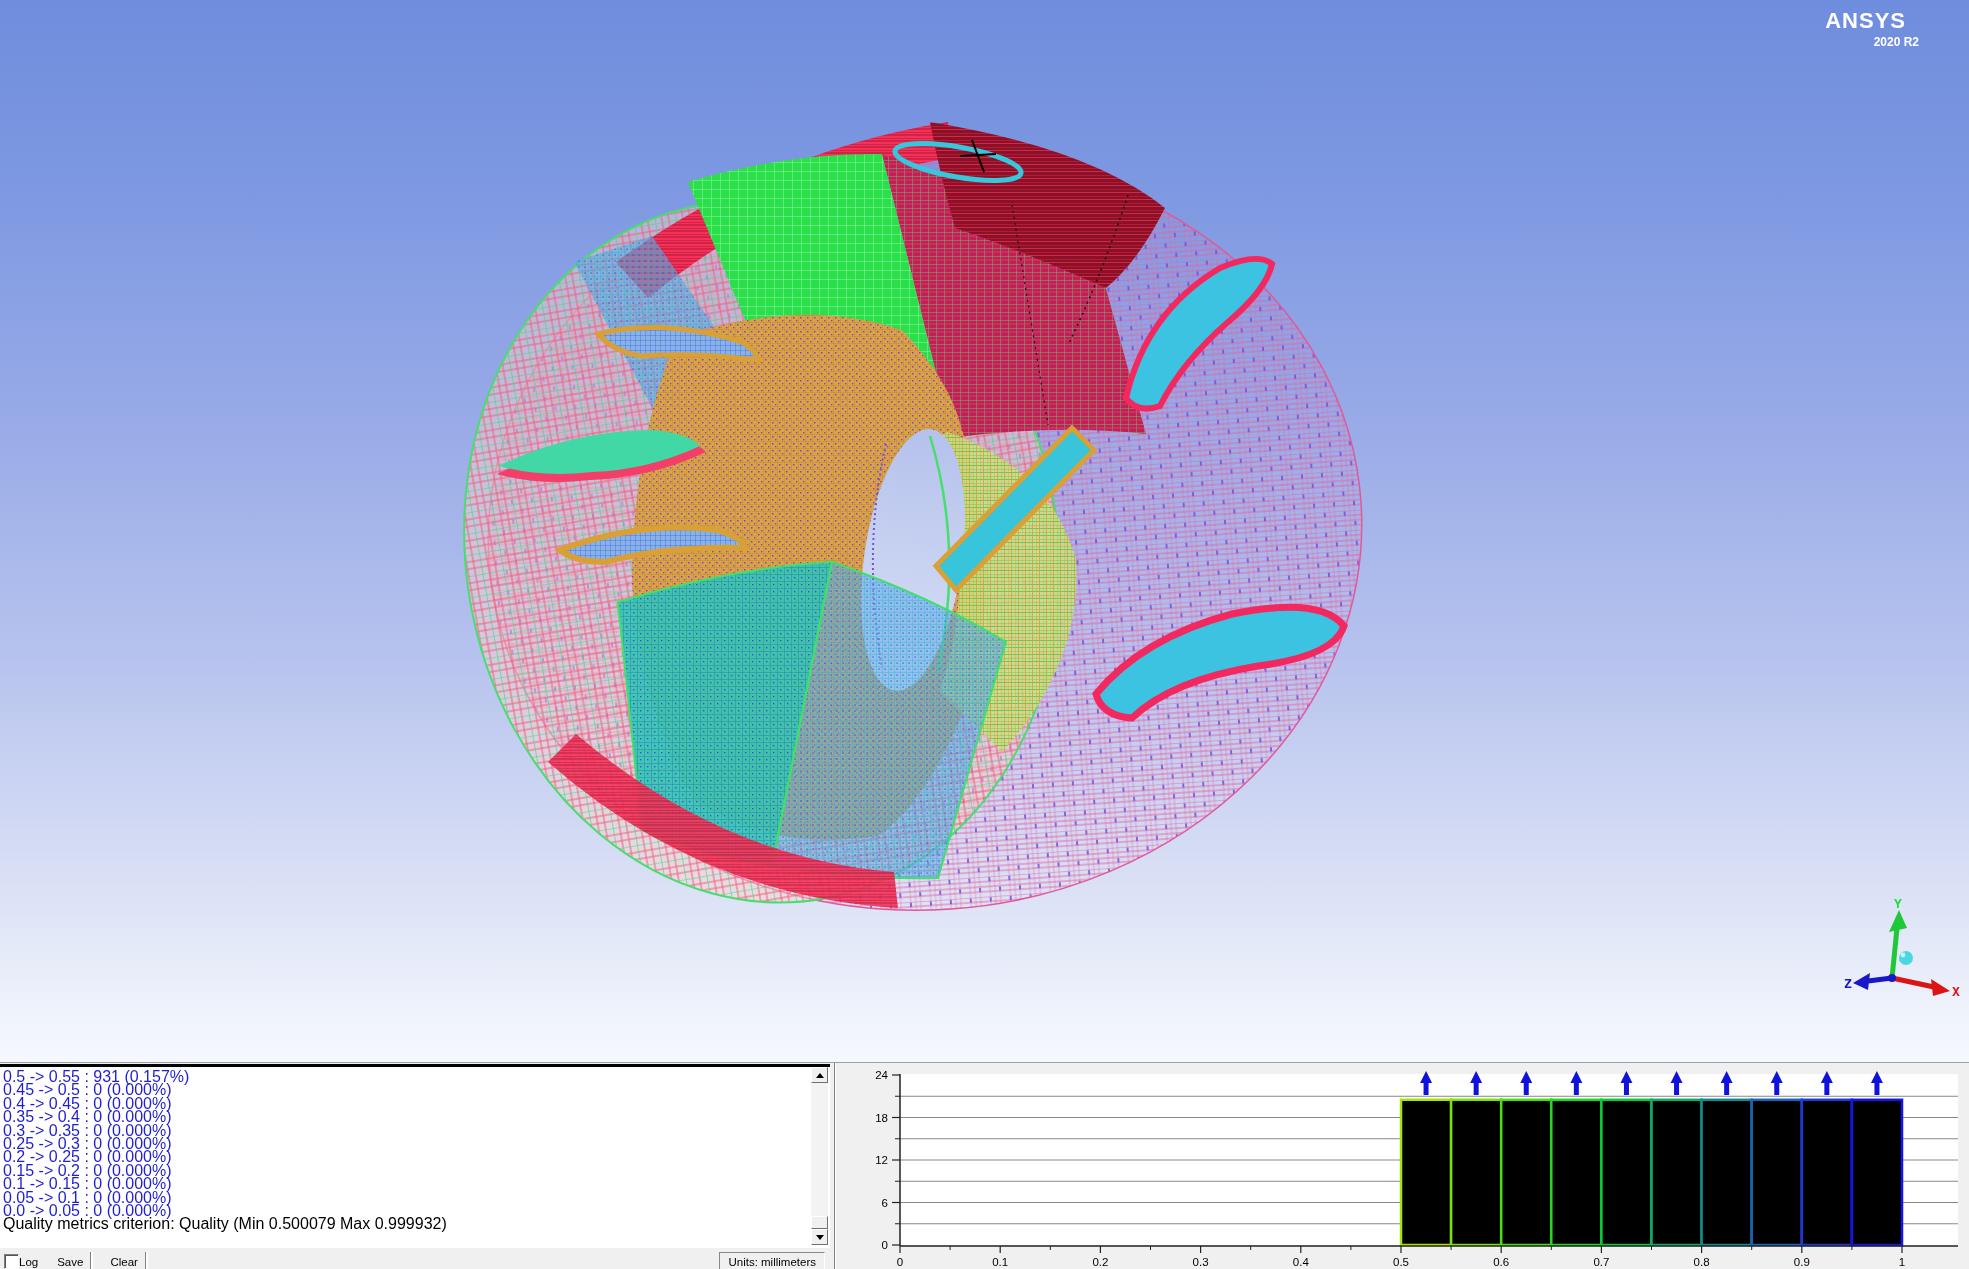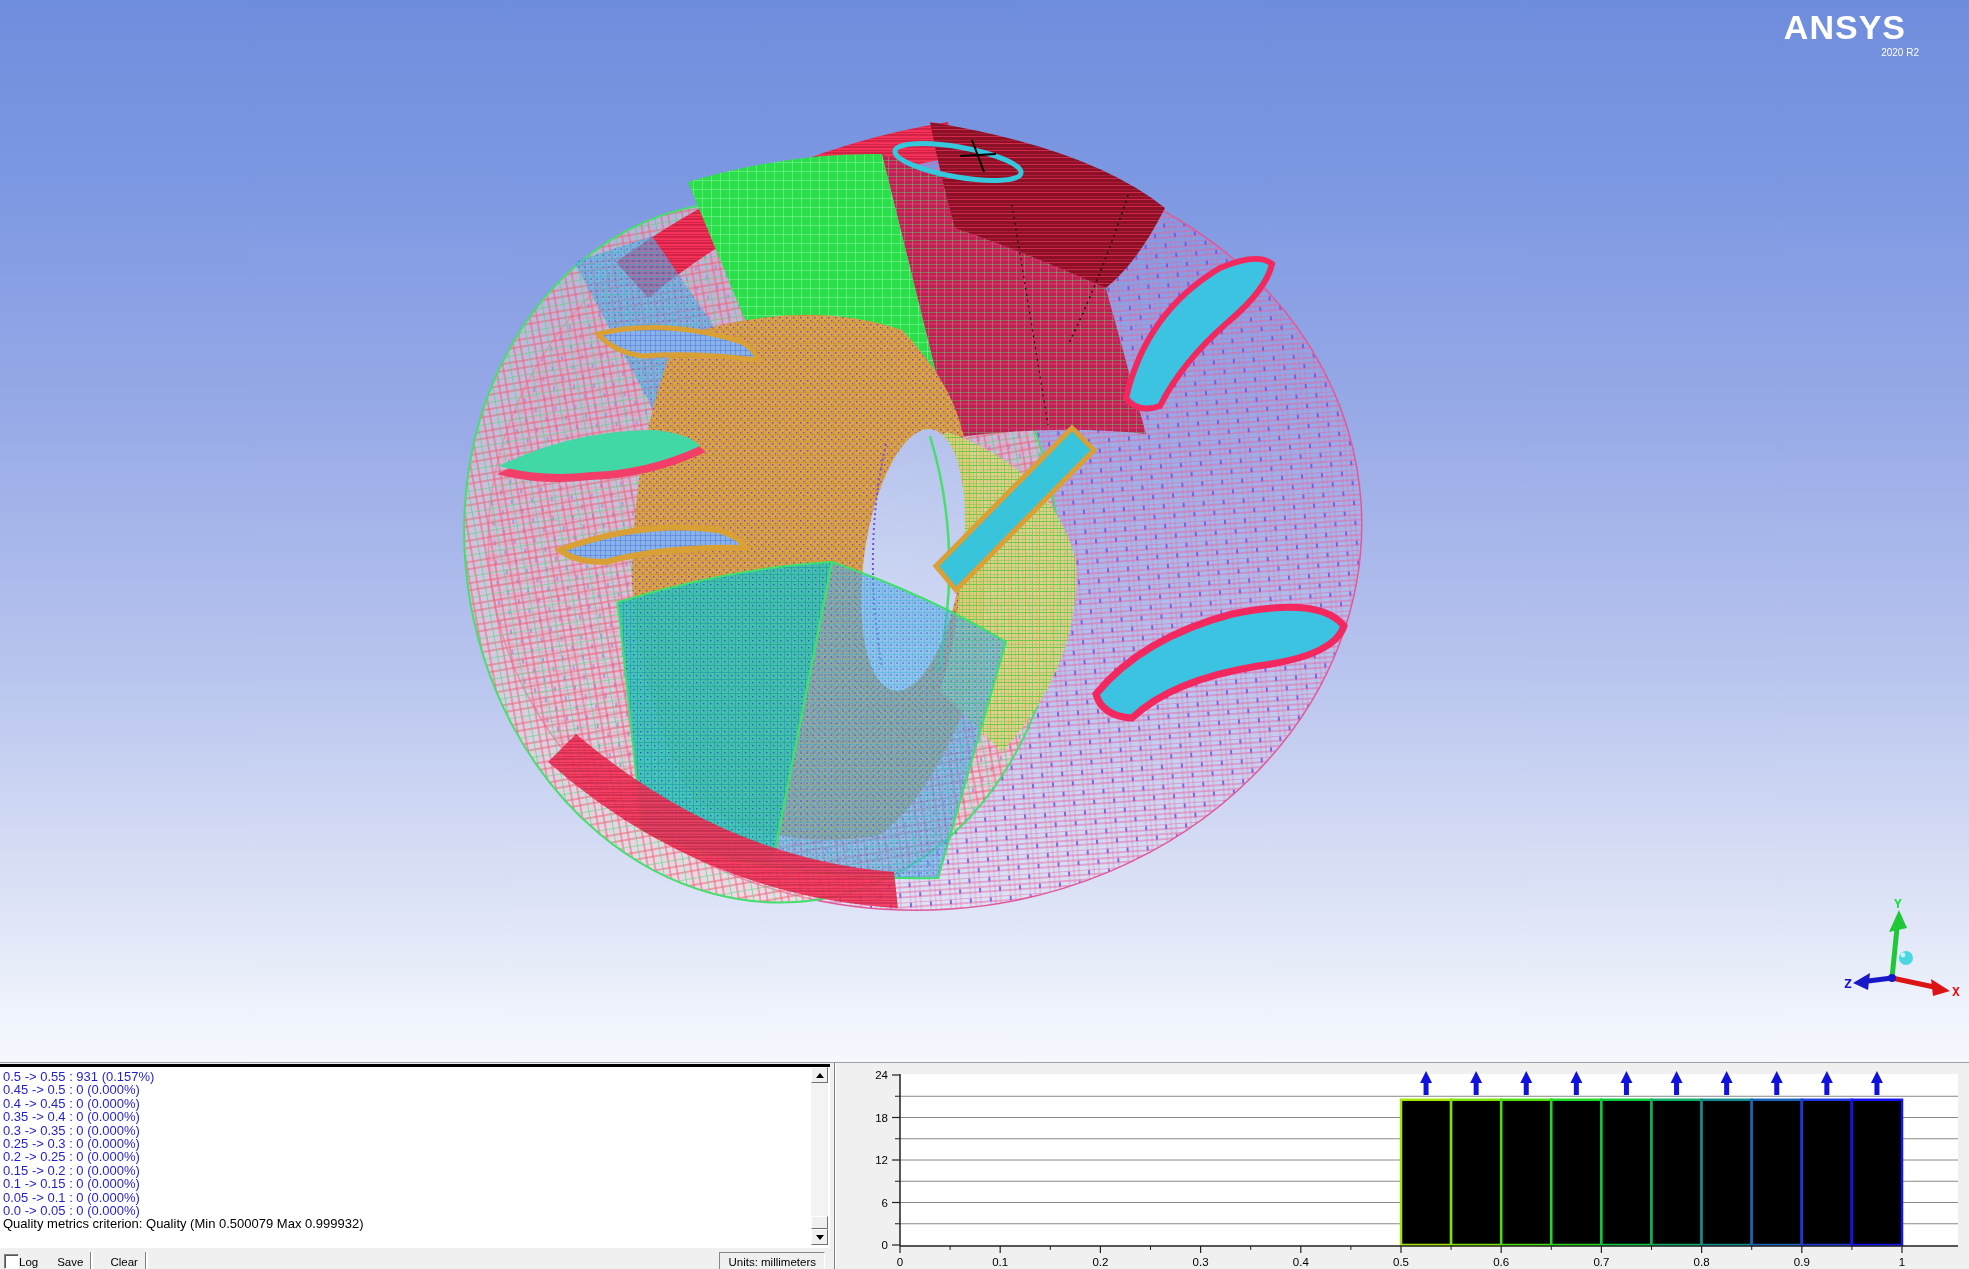--- a/index.html
+++ b/index.html
@@ -2,27 +2,27 @@
 <html><head>
 <meta charset="utf-8">
 <style>
   html,body{margin:0;padding:0;background:#444;}
   #app{position:relative;width:1969px;height:1269px;overflow:hidden;
        font-family:"Liberation Sans",sans-serif;background:#f0f0f0;}
   
   #viewport{position:absolute;left:0;top:0;width:1969px;height:1063px;
     background:linear-gradient(180deg,#6f8ddd 0%,#7e99e2 18%,#96a9e7 38%,#b7c3ee 62%,#d8dff5 82%,#f0f4fc 96%,#f5f8fd 100%);}
   #brand{position:absolute;top:10px;right:50px;text-align:right;color:#fff;line-height:1;}
-  #brand .name{font-size:34px;font-weight:bold;letter-spacing:1px;padding-right:13px;}
-  #brand .ver{font-size:10px;font-weight:normal;margin-top:4px;}
+  #brand .name{font-size:22px;font-weight:bold;letter-spacing:1px;padding-right:13px;}
+  #brand .ver{font-size:12px;font-weight:bold;margin-top:4px;}
   
   #bottom{position:absolute;left:0;top:1062px;width:1969px;height:207px;background:#f0f0f0;border-top:1px solid #9aa0a8;}
   #logwrap{position:absolute;left:0;top:1px;width:830px;height:181px;background:#fff;border-top:3px solid #000;}
   #logtext{position:absolute;left:0;top:0;width:808px;height:178px;overflow:hidden;padding:3px 0 0 3px;
-           font-size:13px;line-height:13.4px;white-space:pre;}
+           font-size:16px;line-height:13.4px;white-space:pre;}
   .log-line{height:13.4px;}
   
   #sbar{position:absolute;left:811px;top:0;width:17px;height:178px;background:#f3f3f3;}
   .sbtn{position:absolute;left:0;width:17px;height:16px;background:#f0f0f0;
         border:1px solid;border-color:#fff #707070 #707070 #fff;box-sizing:border-box;
         display:flex;align-items:center;justify-content:center;}
   .tri-up{width:0;height:0;border-left:4px solid transparent;border-right:4px solid transparent;border-bottom:5px solid #000;}
   .tri-dn{width:0;height:0;border-left:4px solid transparent;border-right:4px solid transparent;border-top:5px solid #000;}
   #sthumb{position:absolute;left:0;top:149px;width:17px;height:13px;background:#f0f0f0;
           border:1px solid;border-color:#fff #707070 #707070 #fff;box-sizing:border-box;}

